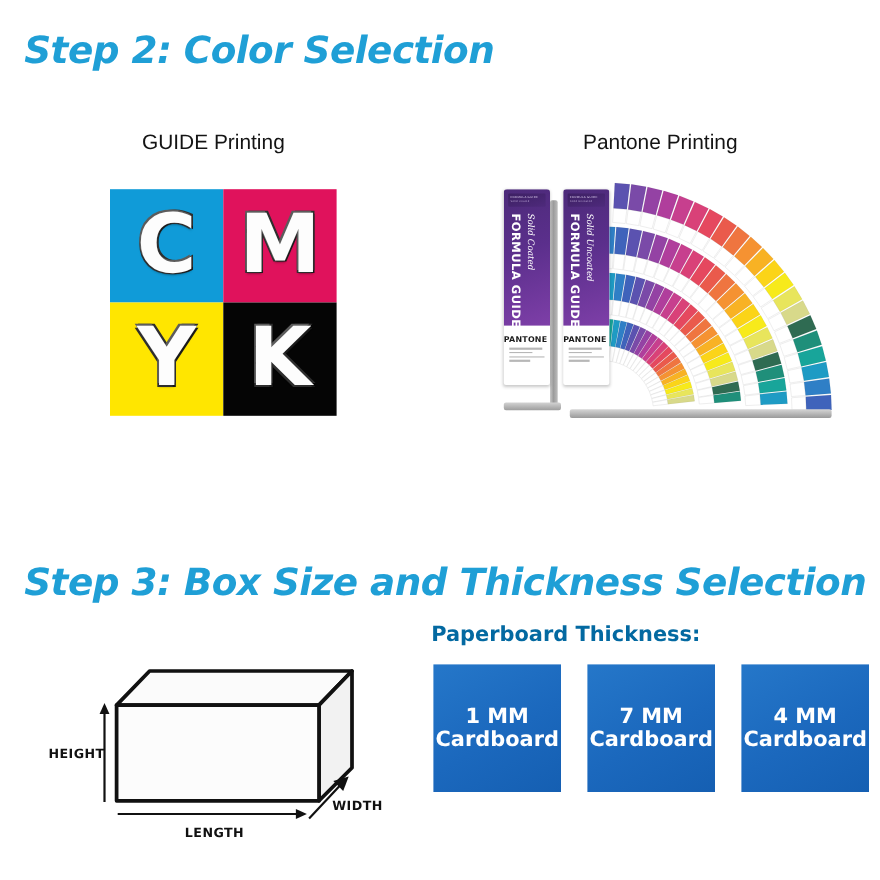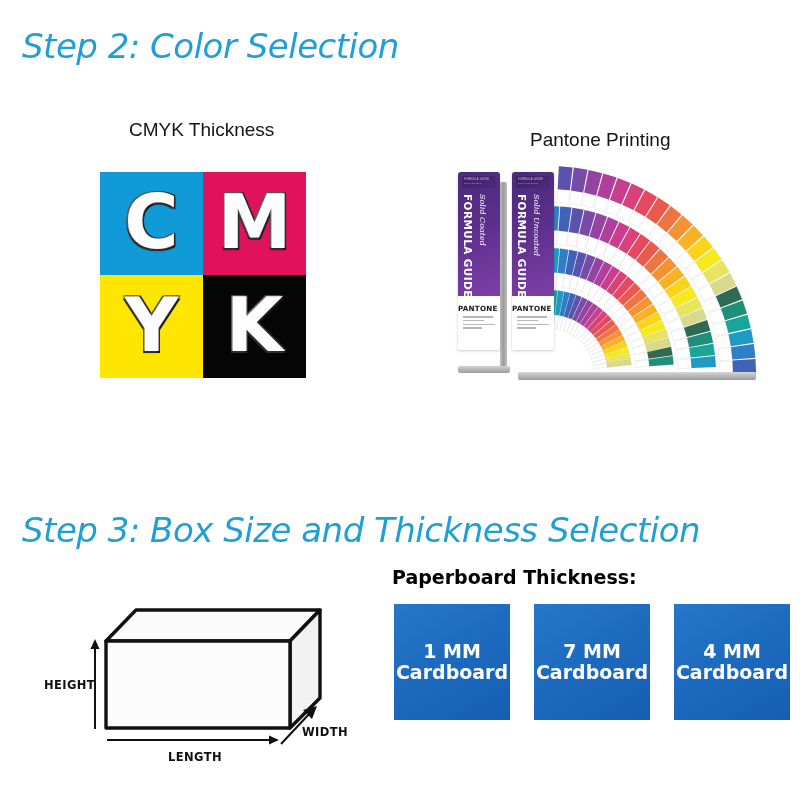--- a/index.html
+++ b/index.html
@@ -13,39 +13,39 @@
     position: relative;
     overflow: hidden;
     font-family: "Liberation Sans", sans-serif;
     color: #1a1a1a;
     background: #ffffff;
   }
 
   .step-heading {
     position: absolute;
     font-family: "DejaVu Sans", sans-serif;
-    font-weight: normal;
+    font-weight: bold;
     font-style: italic;
     color: #1f9fd6;
     letter-spacing: -0.5px;
     white-space: nowrap;
   }
   #step2-heading { left: 22px; top: 26px; font-size: 34px; }
   #step3-heading { left: 22px; top: 478px; font-size: 34px; margin-top: 32px; }
 
   .sub-label {
     position: absolute;
     font-family: "Liberation Sans", sans-serif;
     font-weight: normal;
     font-size: 19px;
     color: #141414;
     white-space: nowrap;
   }
   #cmyk-label { left: 129px; top: 119px; }
-  #pantone-label { left: 530px; top: 129px; }
+  #pantone-label { left: 530px; top: 119px; }
 
   
   #cmyk-swatch {
     position: absolute;
     left: 100px;
     top: 172px;
     width: 206px;
     height: 206px;
     display: grid;
     grid-template-columns: 1fr 1fr;
@@ -200,21 +200,21 @@
   }
 
   
   #thickness-title {
     position: absolute;
     left: 392px;
     top: 566px;
     font-family: "DejaVu Sans", sans-serif;
     font-weight: bold;
     font-size: 19px;
-    color: #000000;
+    color: #0369a1;
     white-space: nowrap;
   }
   #thickness-cards {
     position: absolute;
     left: 394px;
     top: 604px;
     display: flex;
     align-items: center;
     gap: 24px;
   }
@@ -235,21 +235,21 @@
     color: #ffffff;
     line-height: 1.12;
     white-space: nowrap;
   }
 </style>
 </head>
 <body>
 
 <div class="step-heading" id="step2-heading">Step 2: Color Selection</div>
 
-<div class="sub-label" id="cmyk-label">CMYK Thickness</div>
+<div class="sub-label" id="cmyk-label">GUIDE Printing</div>
 
 <div class="sub-label" id="pantone-label">Pantone Printing</div>
 
 <div id="cmyk-swatch">
   <div class="cmyk-cell" style="background:#109bd8">
     <div class="cmyk-letter">C</div>
   </div>
   <div class="cmyk-cell" style="background:#e0125c">
     <div class="cmyk-letter">M</div>
   </div>

